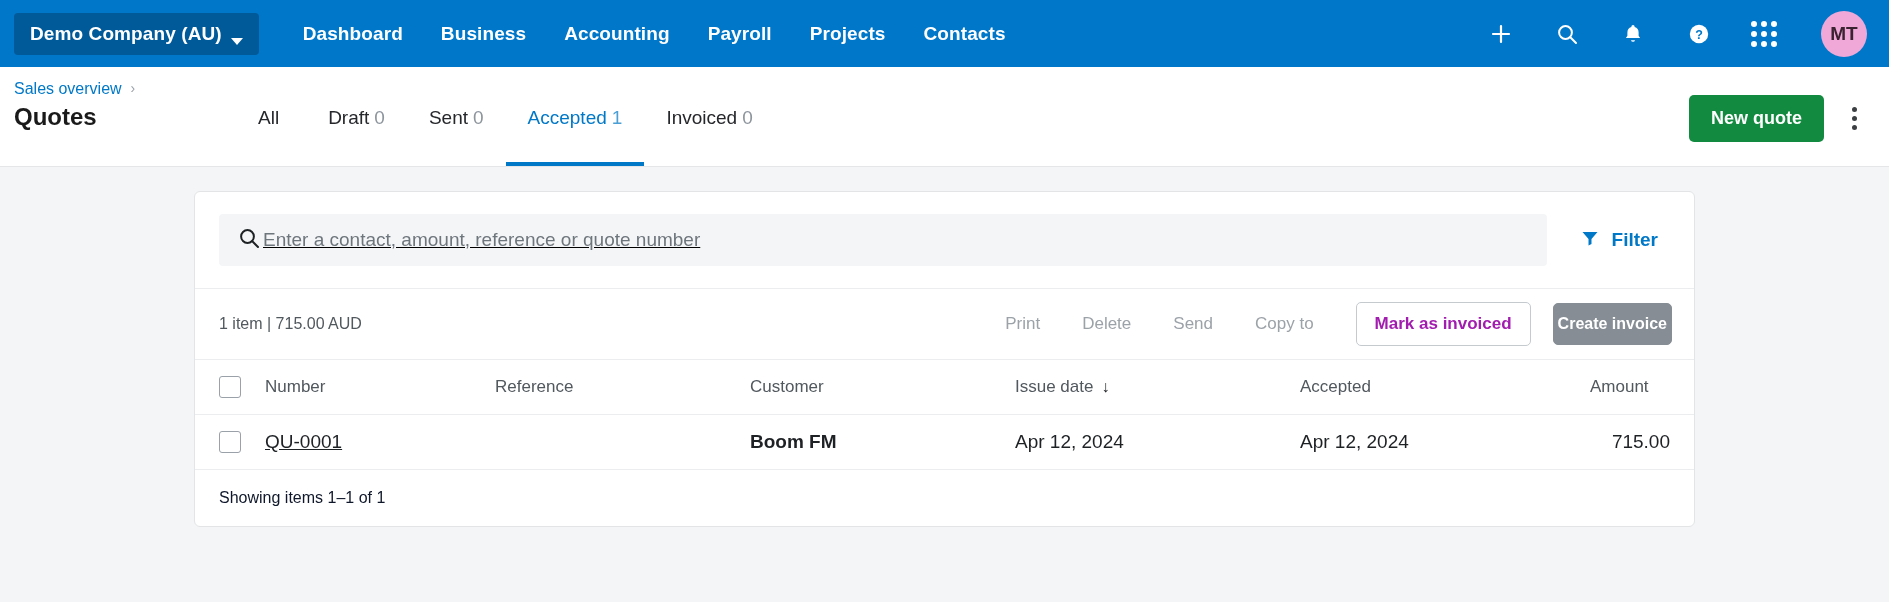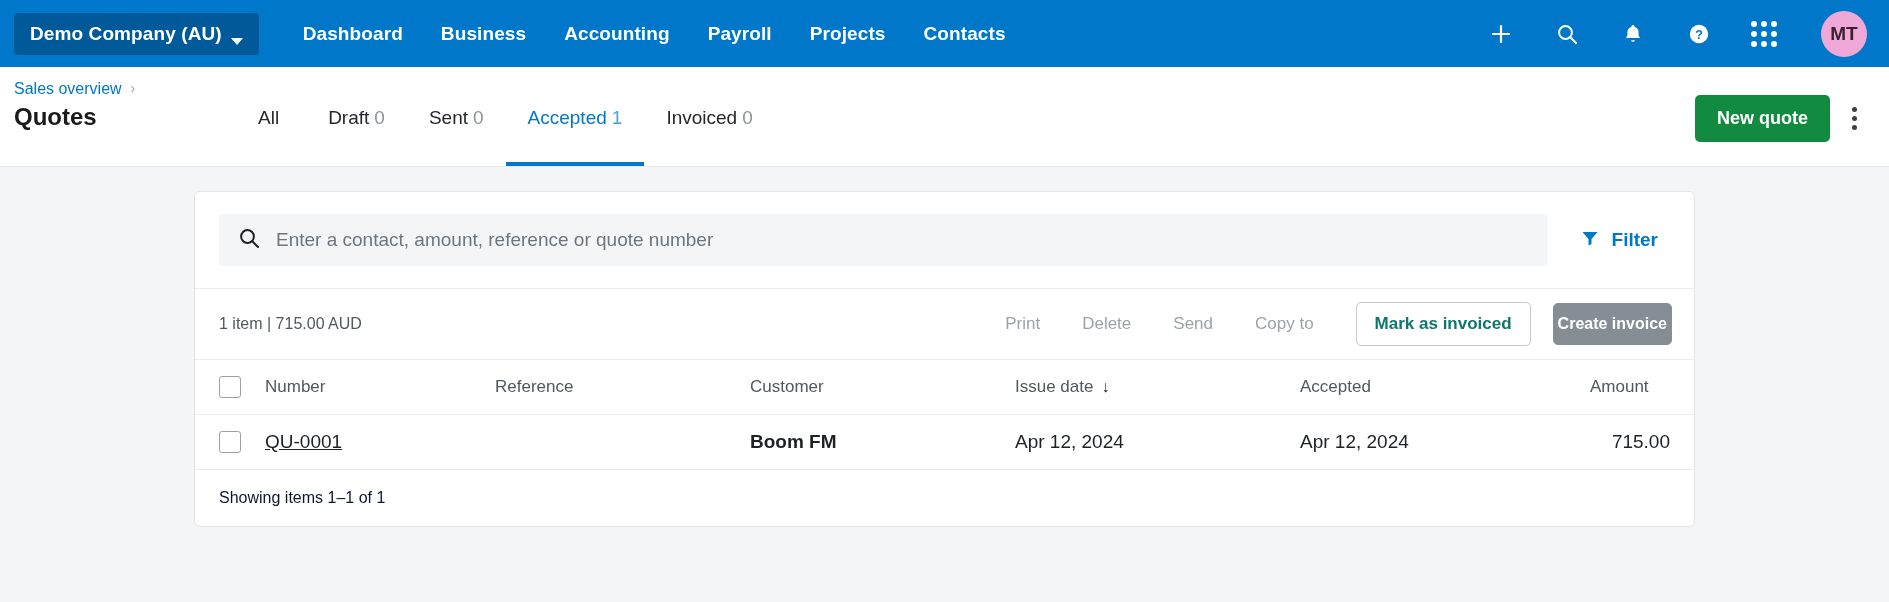--- a/index.html
+++ b/index.html
@@ -150,21 +150,21 @@
     content: "";
     position: absolute;
     left: 0; right: 0; bottom: 0;
     height: 4px;
     background: #0078c8;
   }
   .subheader-right {
     margin-left: auto;
     display: flex;
     align-items: center;
-    gap: 12px;
+    gap: 18px;
     padding-top: 28px;
   }
   .btn-primary {
     background: #128a3f;
     color: #ffffff;
     font-size: 18px;
     font-weight: 700;
     border: none;
     border-radius: 5px;
     padding: 13px 22px;
@@ -206,22 +206,23 @@
     gap: 22px;
   }
   .search-wrap {
     flex: 1;
     background: #f4f5f6;
     border-radius: 4px;
     display: flex;
     align-items: center;
     height: 52px;
     padding: 0 18px;
-    gap: 13px;
+    gap: 0;
     cursor: text;
+    text-decoration: underline;
   }
   .search-input {
     border: none;
     outline: none;
     background: transparent;
     font-size: 19px;
     color: #26272b;
     width: 100%;
     font-family: inherit;
   }
@@ -259,21 +260,21 @@
   .action-link {
     font-size: 17px;
     color: #9ba2a8;
     padding: 9px 16px;
     cursor: default;
     white-space: nowrap;
   }
   .btn-outline {
     font-size: 17px;
     font-weight: 700;
-    color: #0f766e;
+    color: #a21caf;
     background: #ffffff;
     border: 1px solid #c5cacf;
     border-radius: 5px;
     padding: 11px 18px;
     cursor: pointer;
     font-family: inherit;
     white-space: nowrap;
     margin-left: 16px;
   }
   .btn-grey {

